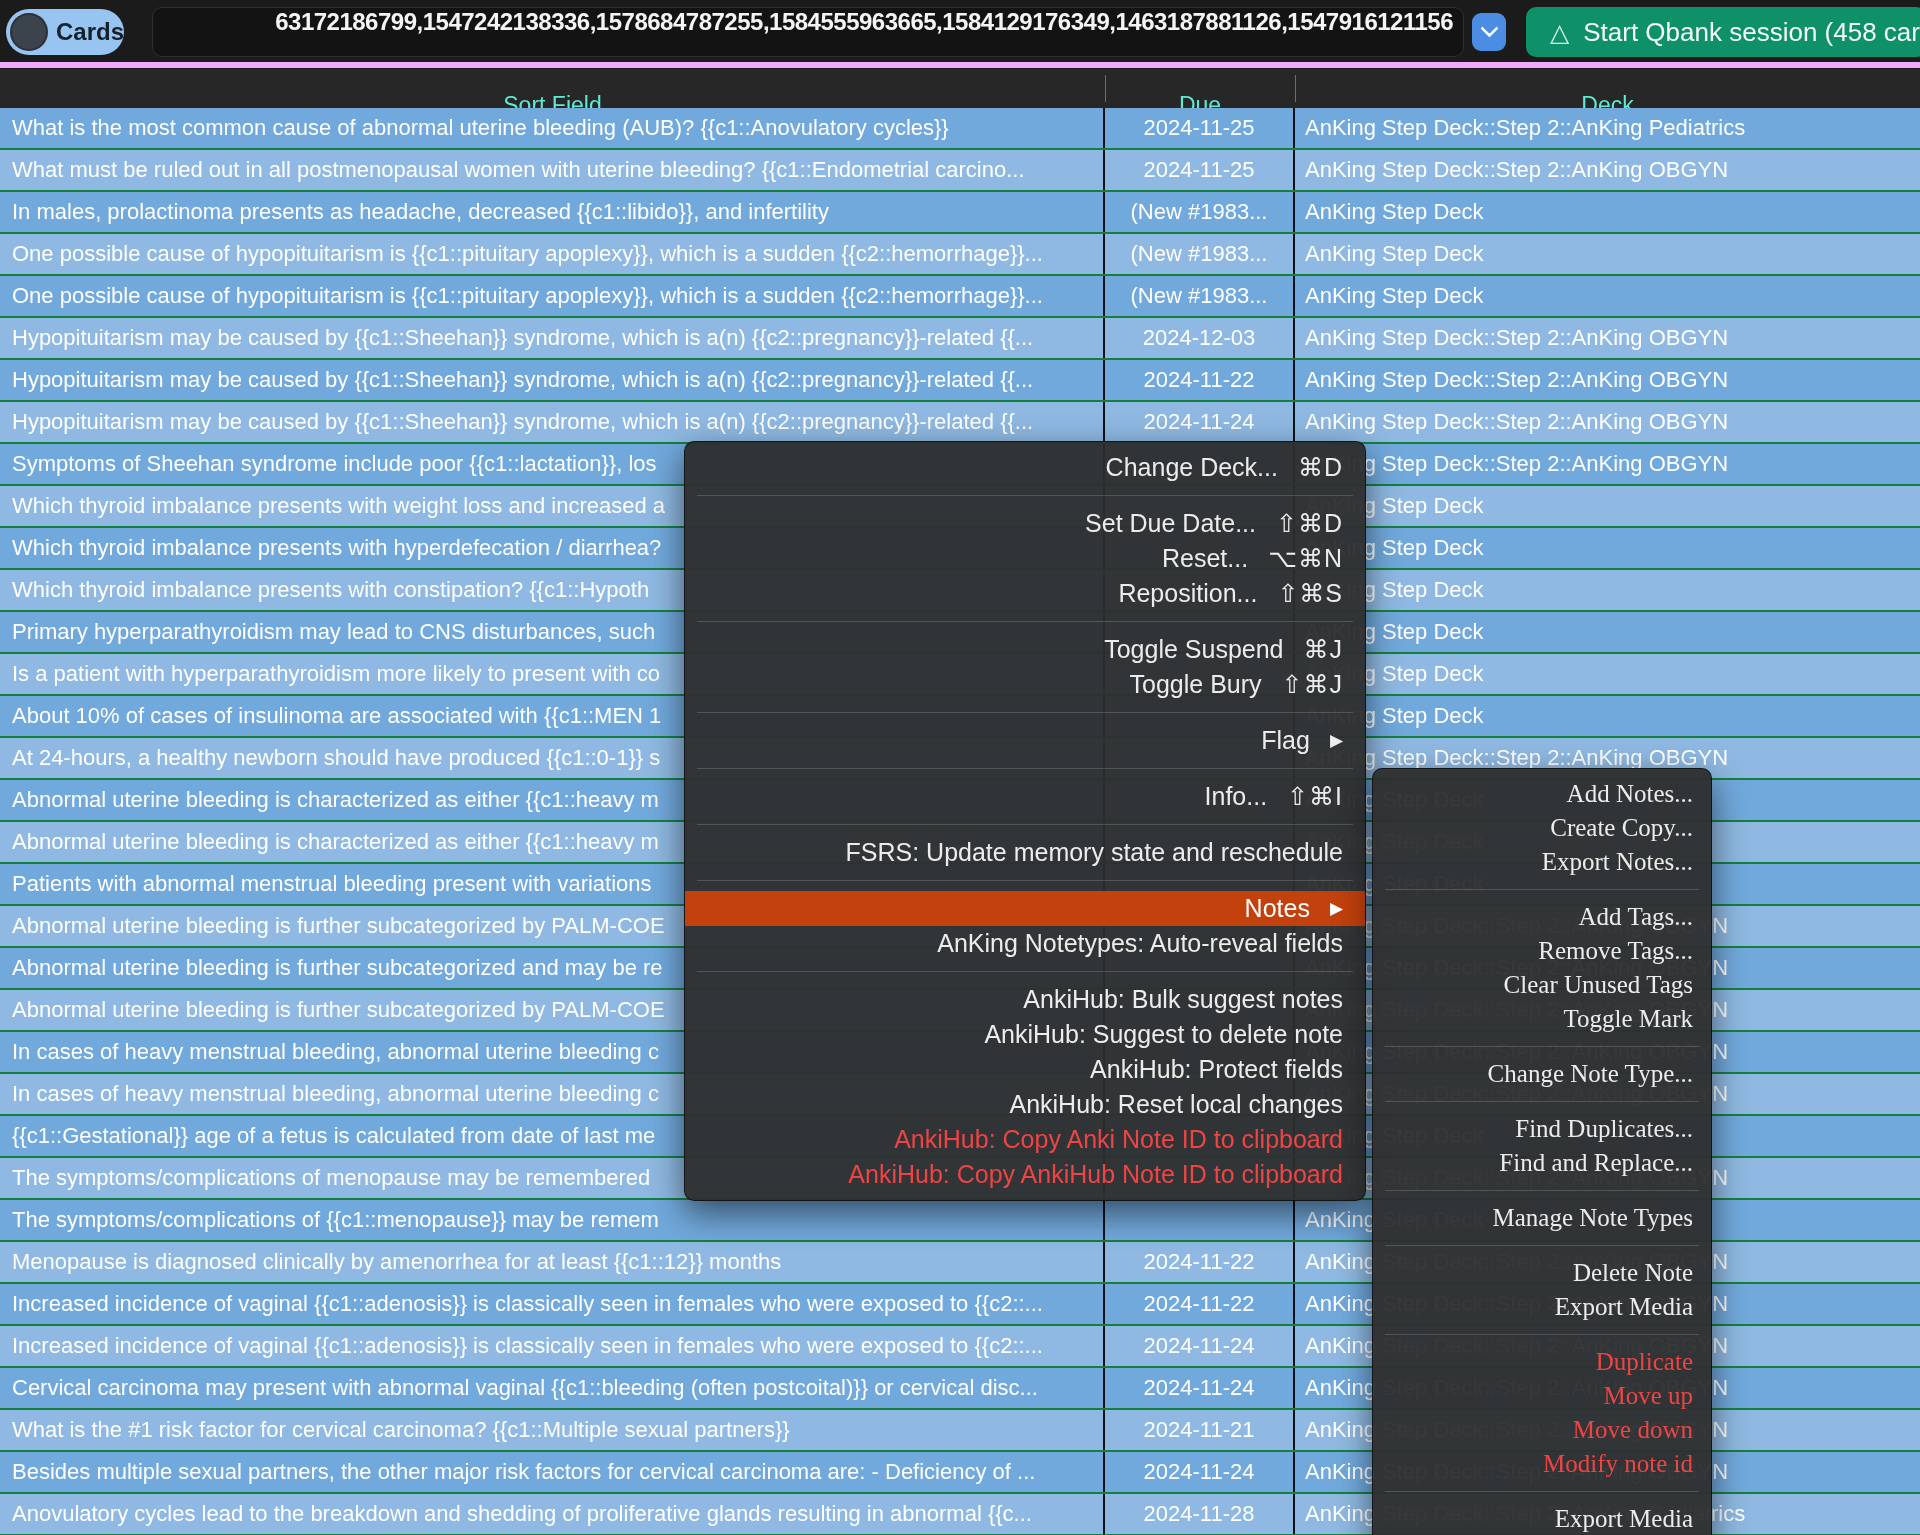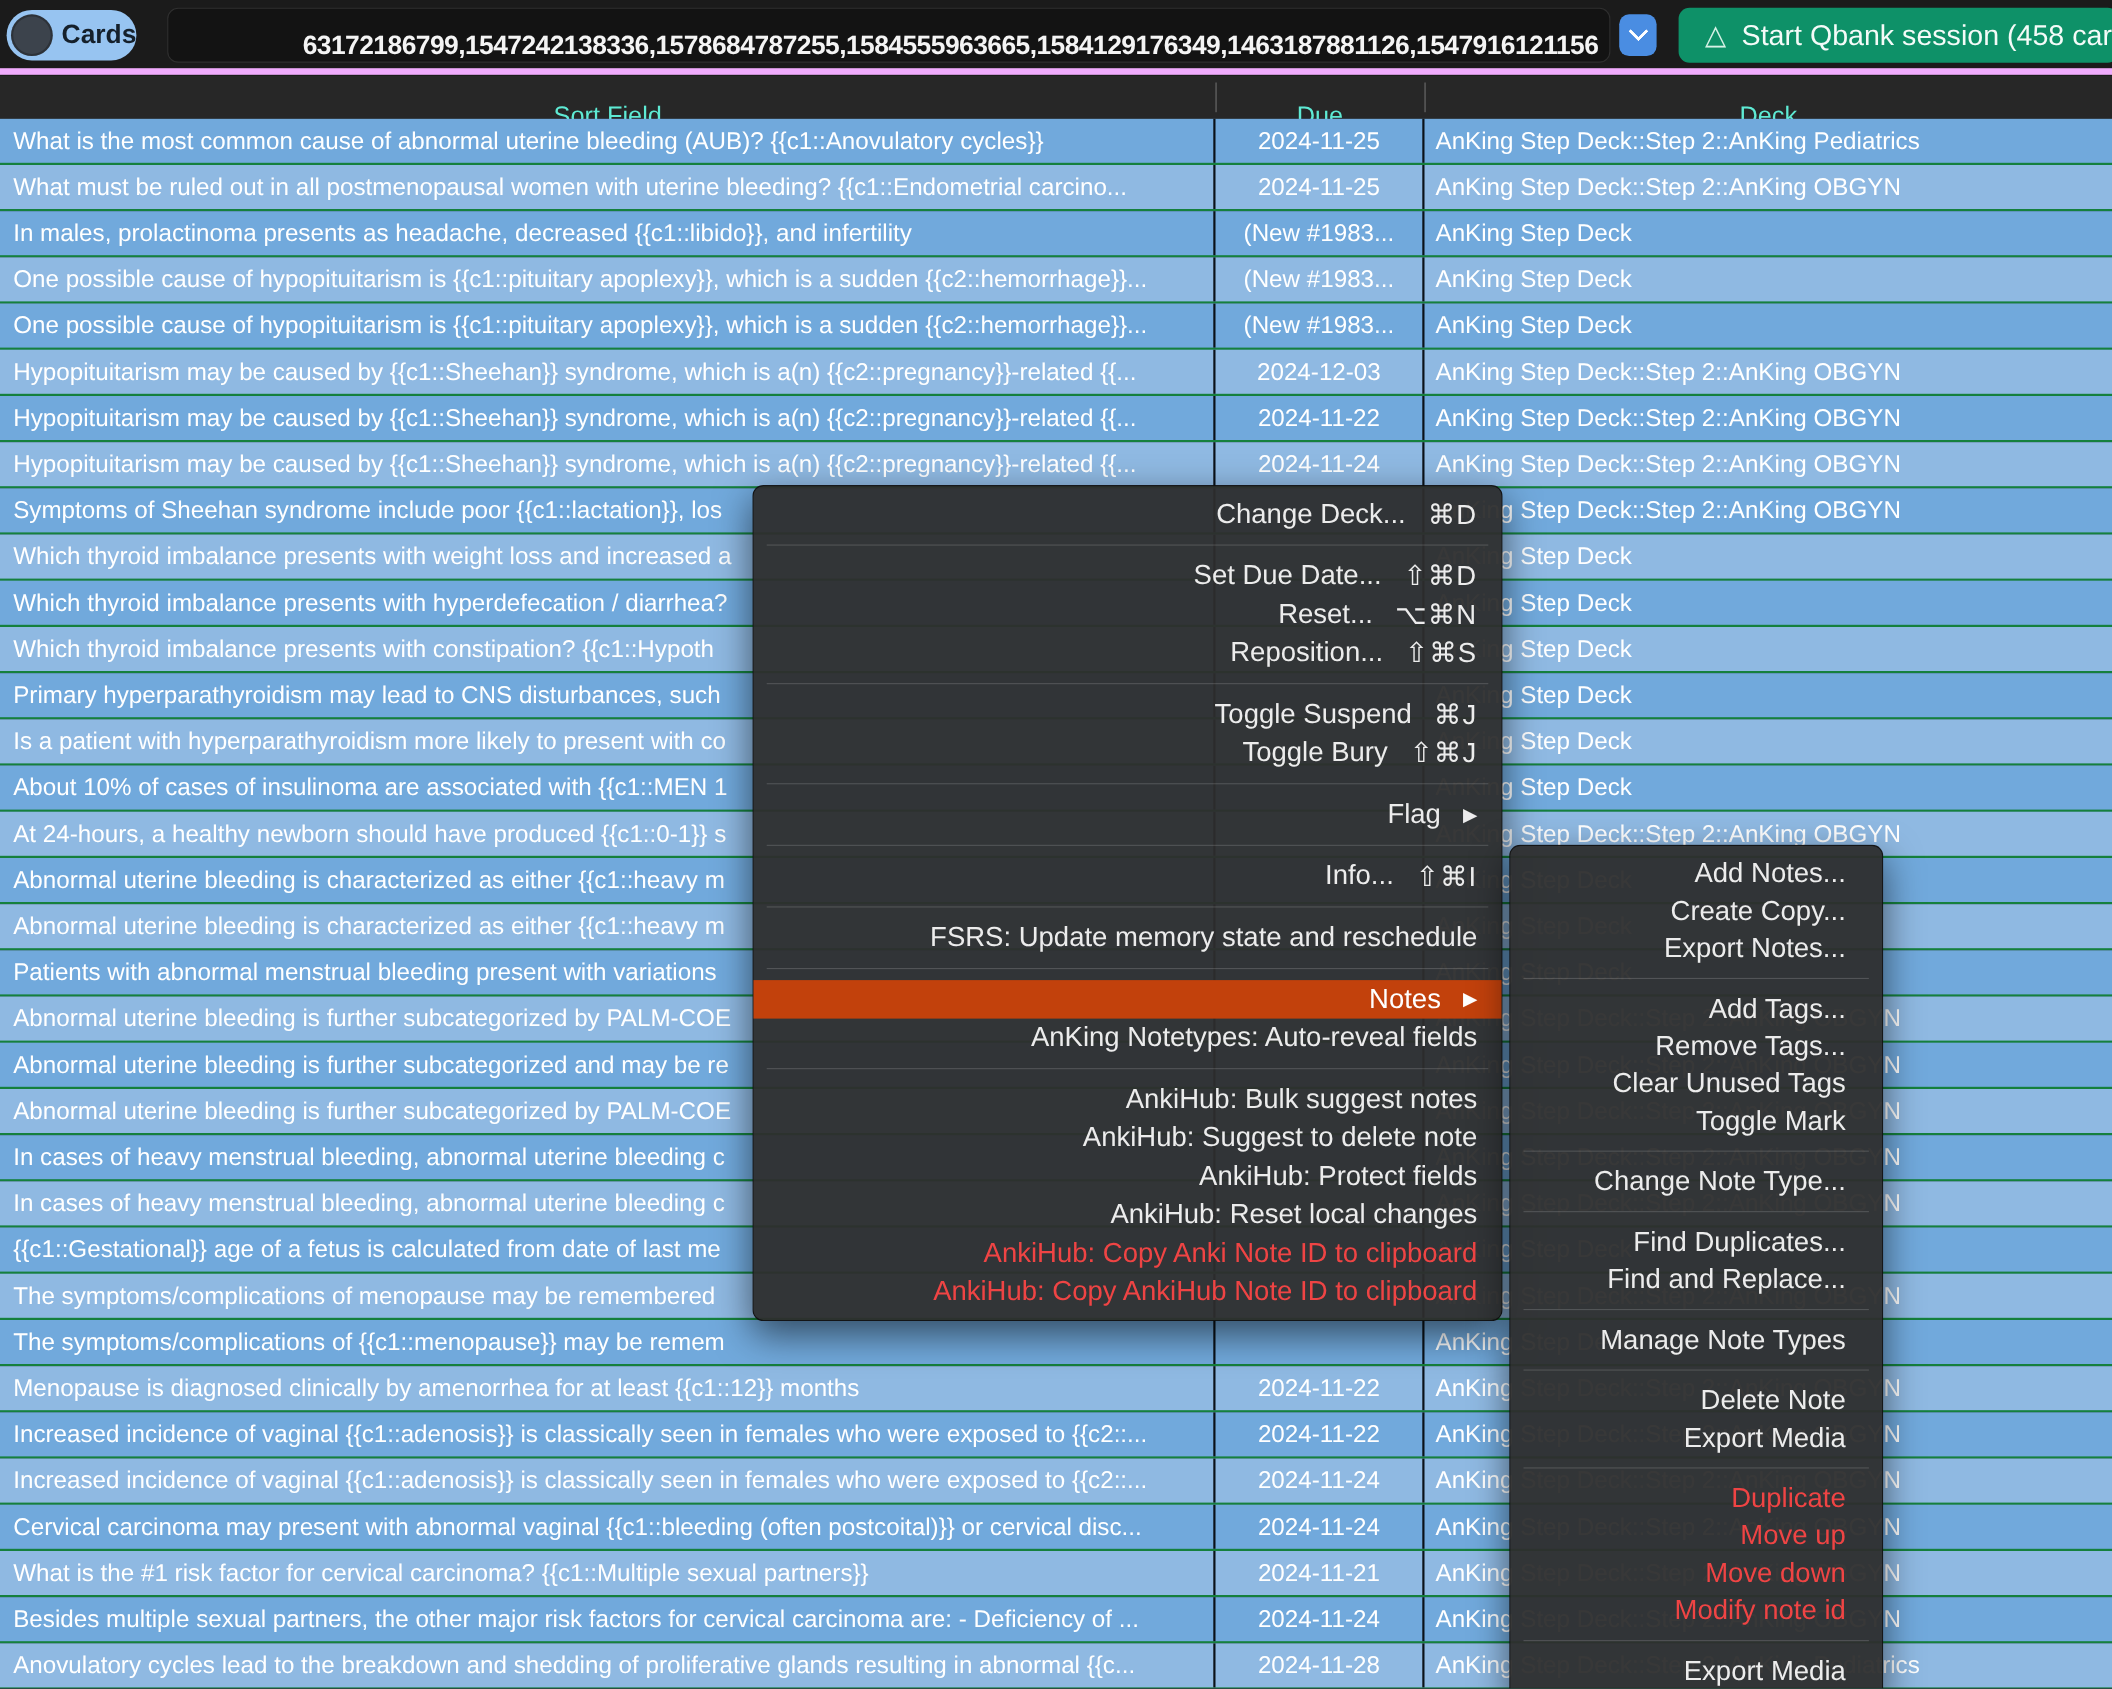--- a/index.html
+++ b/index.html
@@ -9,21 +9,21 @@
     background:#1B1B1B; font-family:"Liberation Sans", sans-serif;
     -webkit-font-smoothing:antialiased;
   }
 
   
   .topbar { position:absolute; left:0; top:0; width:100%; height:68px; background:#1B1B1B; border-bottom:6px solid #f0abfc; z-index:5; }
   .toggle { position:absolute; left:6px; top:9px; width:118px; height:46px; border-radius:23px; background:#97C4F1; display:flex; align-items:center; }
   .knob { width:38px; height:38px; border-radius:50%; background:#3C434C; margin-left:4px; box-shadow:inset 0 0 0 2px rgba(0,0,0,.25); flex:0 0 auto; }
   .toggle-label { margin-left:8px; font-size:24px; font-weight:bold; color:#15202B; }
 
-  .search { position:absolute; left:152px; top:7px; width:1312px; height:50px; background:#131313; border:1px solid #2F2F2F; border-radius:10px; overflow:hidden; display:flex; align-items:flex-end; }
+  .search { position:absolute; left:152px; top:7px; width:1312px; height:50px; background:#131313; border:1px solid #2F2F2F; border-radius:10px; overflow:hidden; display:flex; align-items:flex-start; }
   .search-text { width:100%; padding:0 10px; font-size:24px; font-weight:600; color:#F4F4F4; white-space:nowrap; overflow:hidden; text-align:right; letter-spacing:-0.5px; }
 
   .dd-btn { position:absolute; left:1472px; top:13px; width:34px; height:38px; border-radius:9px; background:#4A8DE2; display:flex; align-items:center; justify-content:center; }
   .chev { width:13px; height:13px; border-left:3px solid #fff; border-bottom:3px solid #fff; transform:rotate(-45deg); border-radius:1px; margin-top:-7px; }
 
   .qbank { position:absolute; left:1526px; top:7px; height:50px; width:400px; background:#0E9168; border-radius:10px; display:flex; align-items:center; gap:14px; padding-left:24px; overflow:hidden; }
   .tri { font-size:25px; color:#D7F2E6; line-height:1; }
   .qbank-label { font-size:26px; color:#F4FBF8; white-space:nowrap; }
 
   
@@ -42,21 +42,21 @@
   .cell { overflow:hidden; white-space:nowrap; color:#FFFFFF; font-size:22px; display:flex; align-items:center; }
   .cell.sort { width:1105px; padding-left:12px; border-right:2px solid #0B1219; }
   .cell.due  { width:190px; justify-content:center; border-right:2px solid #0B1219;text-align:center; }
   .cell.deck { flex:1; padding-left:10px; }
 
   
   .menu { position:absolute; background:rgba(45,45,45,0.95); border:1px solid rgba(0,0,0,0.6); border-radius:10px; box-shadow:0 12px 34px rgba(0,0,0,0.55); padding:8px 0; z-index:10;text-align:right; }
   #context-menu  { left:684px;  top:441px; width:682px; }
   #notes-submenu { left:1372px; top:768px; width:340px; }
   .mi { height:35px; display:flex; align-items:center; padding:0 22px 0 36px; color:#ECECEC; font-size:25px; }
-  #notes-submenu .mi { height:34px; padding:0 33px 0 34px; }
+  #notes-submenu .mi { height:34px; padding:0 18px 0 34px;font-family:Liberation Serif, serif; }
   .mi .lab { flex:1; white-space:nowrap; overflow:hidden; }
   .mi .sc { margin-left:20px; color:#ECECEC; letter-spacing:1px; }
   .mi .arrow { margin-left:20px; font-size:17px; color:#ECECEC; }
   .mi.hl { background:#c2410c; }
   .mi.hl .lab, .mi.hl .arrow { color:#FFFFFF; }
   .mi.dis .lab, .mi.dis .sc { color:#ef4444; }
   .msep { height:1px; background:rgba(255,255,255,0.16); margin:10px 12px; }
 </style>
 </head>
 <body>

